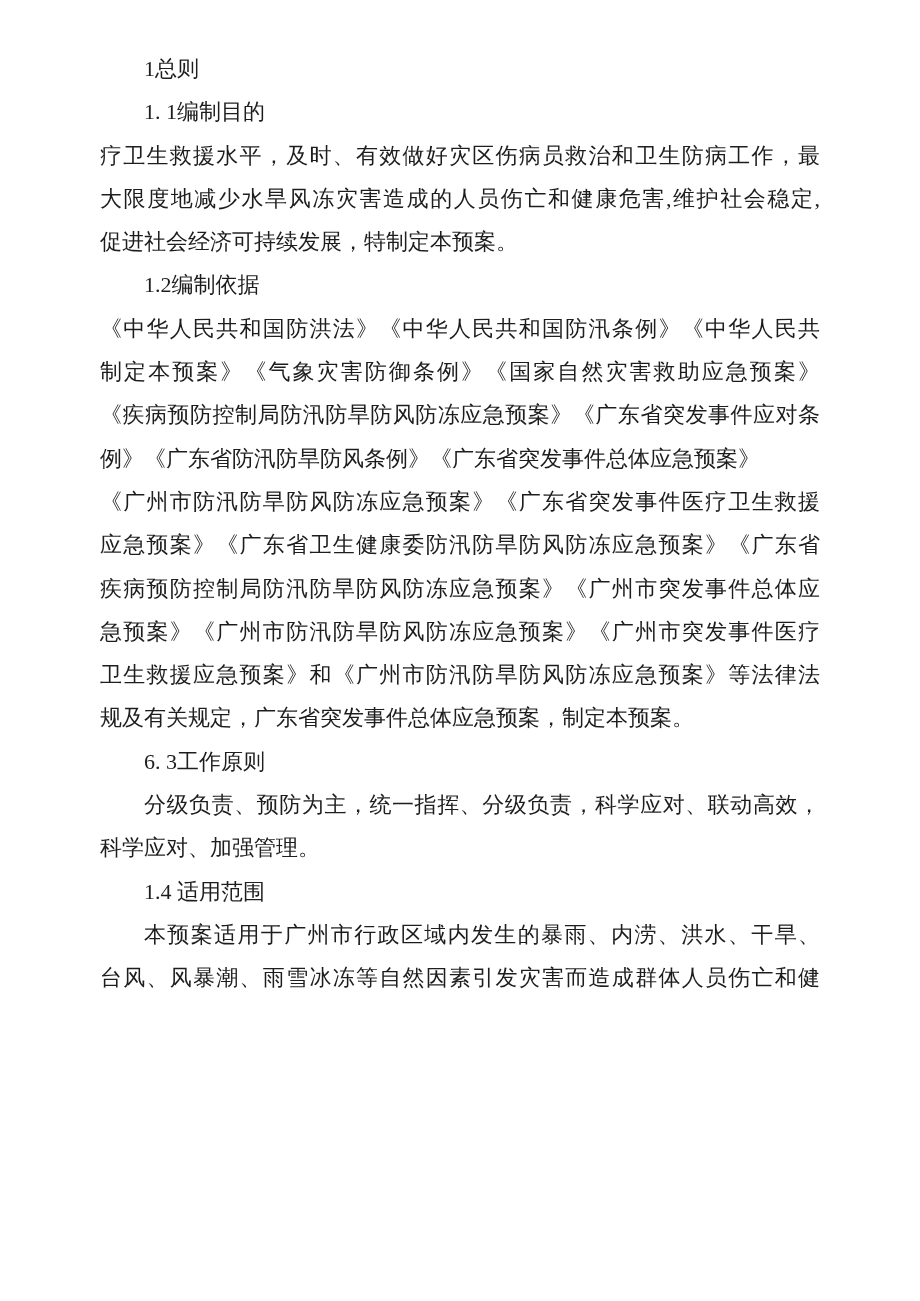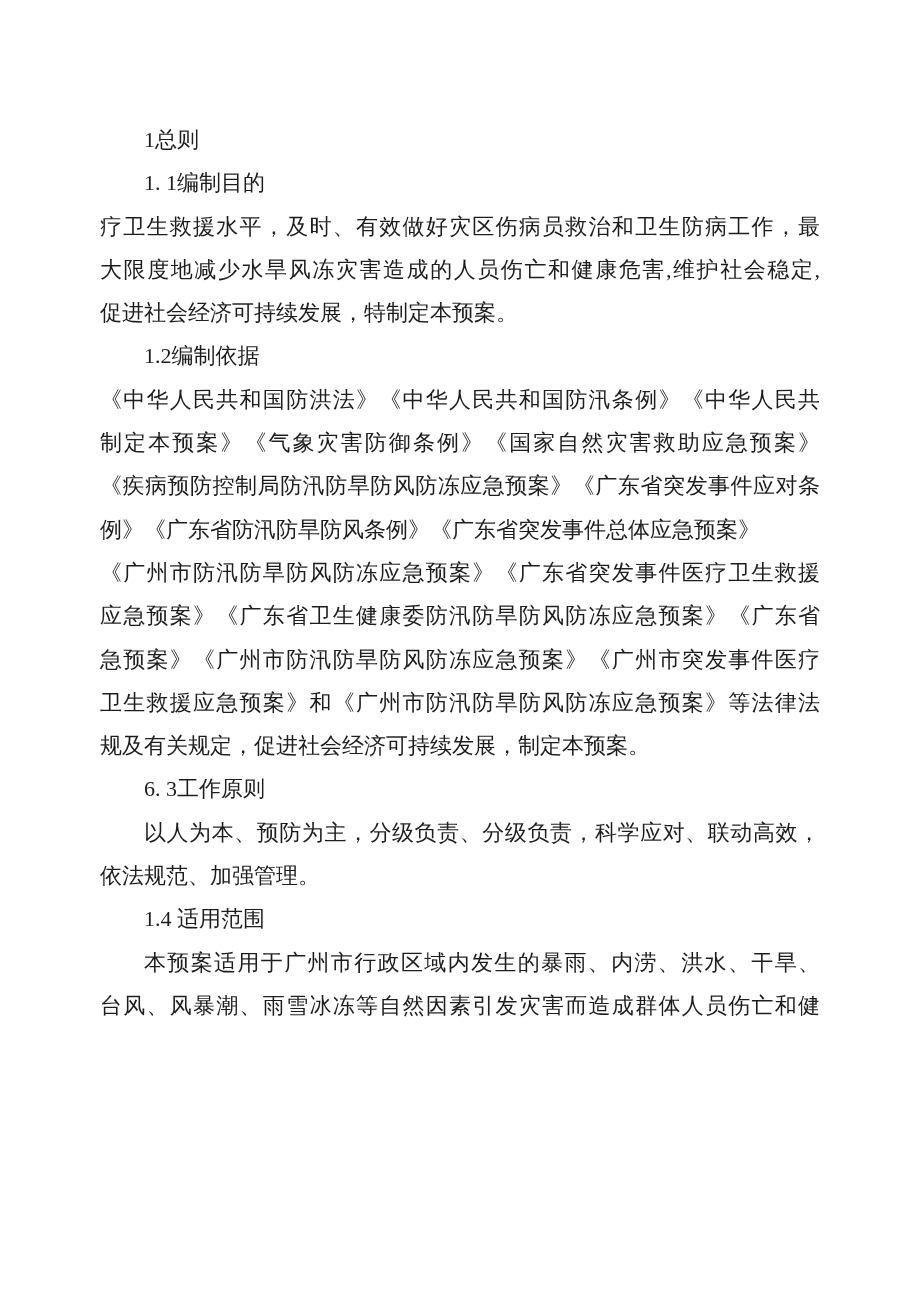--- a/index.html
+++ b/index.html
@@ -10,21 +10,21 @@
   body {
     width: 920px;
     height: 1301px;
     overflow: hidden;
     font-family: "Liberation Serif", "DejaVu Serif", serif;
   }
   .page {
     box-sizing: border-box;
     width: 920px;
     height: 1301px;
-    padding: 118px 100px 0 100px;
+    padding: 47px 100px 0 100px;
     background: #ffffff;
   }
   .doc-line {
     font-size: 22px;
     line-height: 43.3px;
     color: #1d1d1d;
     text-align: justify;
     text-align-last: left;
     white-space: normal;
   }
@@ -48,23 +48,24 @@
       <div class="doc-line fill">疗卫生救援水平，及时、有效做好灾区伤病员救治和卫生防病工作，最</div>
       <div class="doc-line fill">大限度地减少水旱风冻灾害造成的人员伤亡和健康危害,维护社会稳定,</div>
       <div class="doc-line">促进社会经济可持续发展，特制定本预案。</div>
       <div class="doc-line indent heading">1.2编制依据</div>
       <div class="doc-line fill">《中华人民共和国防洪法》《中华人民共和国防汛条例》《中华人民共</div>
       <div class="doc-line fill">制定本预案》《气象灾害防御条例》《国家自然灾害救助应急预案》</div>
       <div class="doc-line fill">《疾病预防控制局防汛防旱防风防冻应急预案》《广东省突发事件应对条</div>
       <div class="doc-line">例》《广东省防汛防旱防风条例》《广东省突发事件总体应急预案》</div>
       <div class="doc-line fill">《广州市防汛防旱防风防冻应急预案》《广东省突发事件医疗卫生救援</div>
       <div class="doc-line fill">应急预案》《广东省卫生健康委防汛防旱防风防冻应急预案》《广东省</div>
+      <div class="doc-line fill">疾病预防控制局防汛防旱防风防冻应急预案》《广州市突发事件总体应</div>
       <div class="doc-line fill">急预案》《广州市防汛防旱防风防冻应急预案》《广州市突发事件医疗</div>
       <div class="doc-line fill">卫生救援应急预案》和《广州市防汛防旱防风防冻应急预案》等法律法</div>
-      <div class="doc-line">规及有关规定，促进社会经济可持续发展，制定本预案。</div>
+      <div class="doc-line">规及有关规定，广东省突发事件总体应急预案，制定本预案。</div>
       <div class="doc-line indent heading">6. 3工作原则</div>
-      <div class="doc-line indent fill">以人为本、预防为主，分级负责、分级负责，科学应对、联动高效，</div>
-      <div class="doc-line">依法规范、加强管理。</div>
+      <div class="doc-line indent fill">分级负责、预防为主，统一指挥、分级负责，科学应对、联动高效，</div>
+      <div class="doc-line">科学应对、加强管理。</div>
       <div class="doc-line indent heading">1.4 适用范围</div>
       <div class="doc-line indent fill">本预案适用于广州市行政区域内发生的暴雨、内涝、洪水、干旱、</div>
       <div class="doc-line fill">台风、风暴潮、雨雪冰冻等自然因素引发灾害而造成群体人员伤亡和健</div>
     </div>
 </div>
 
 </body></html>

